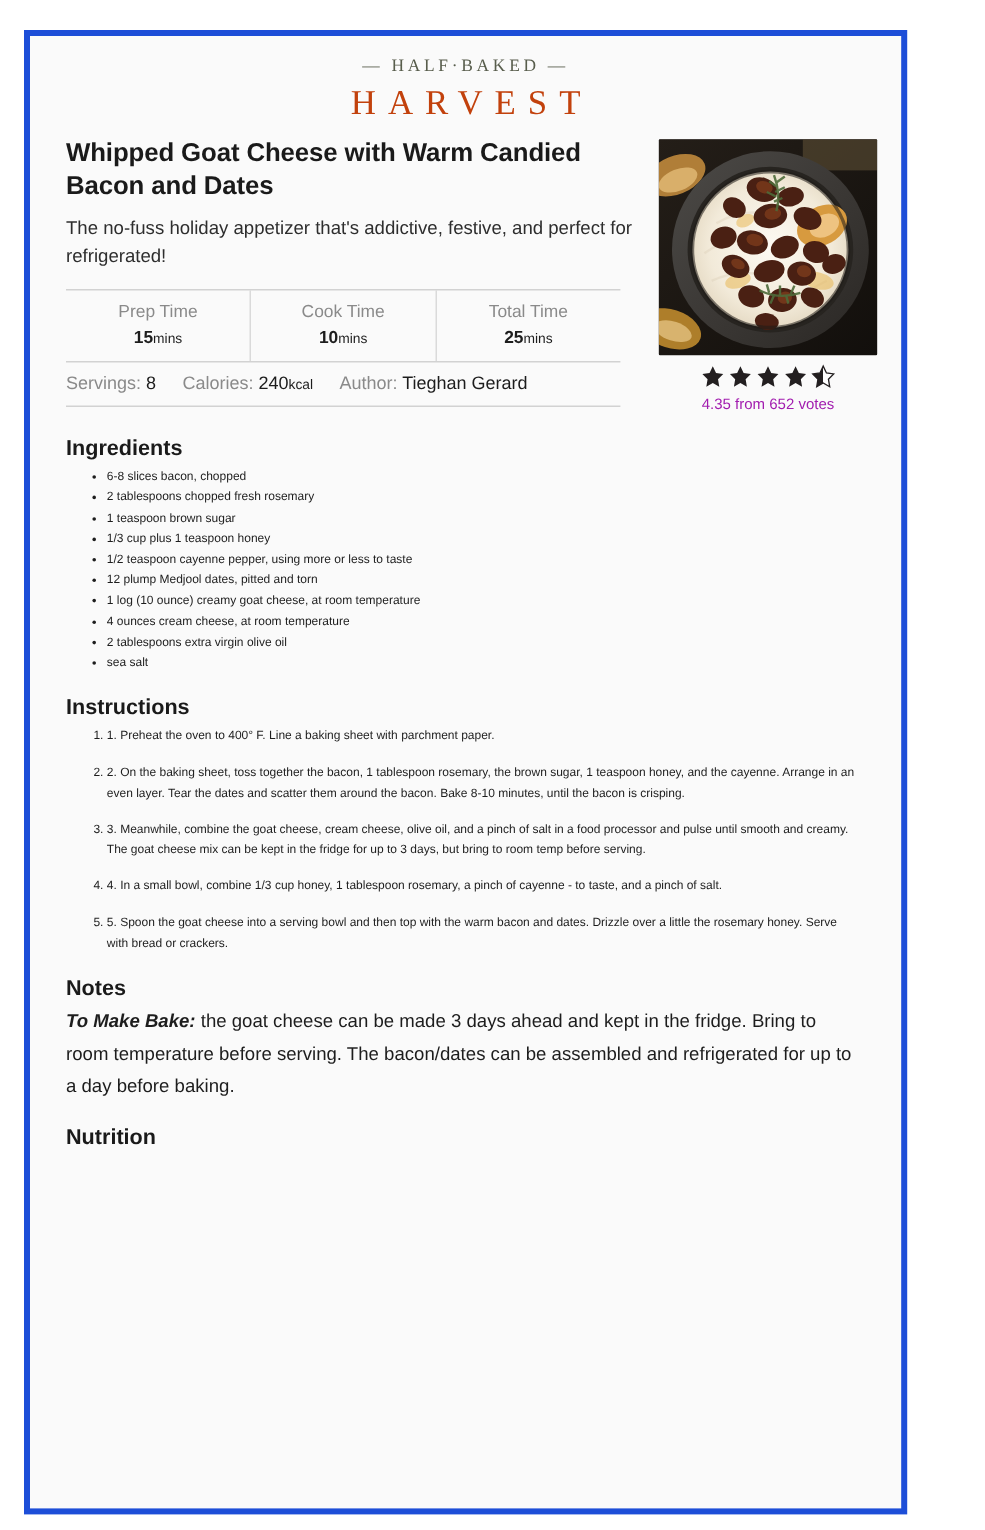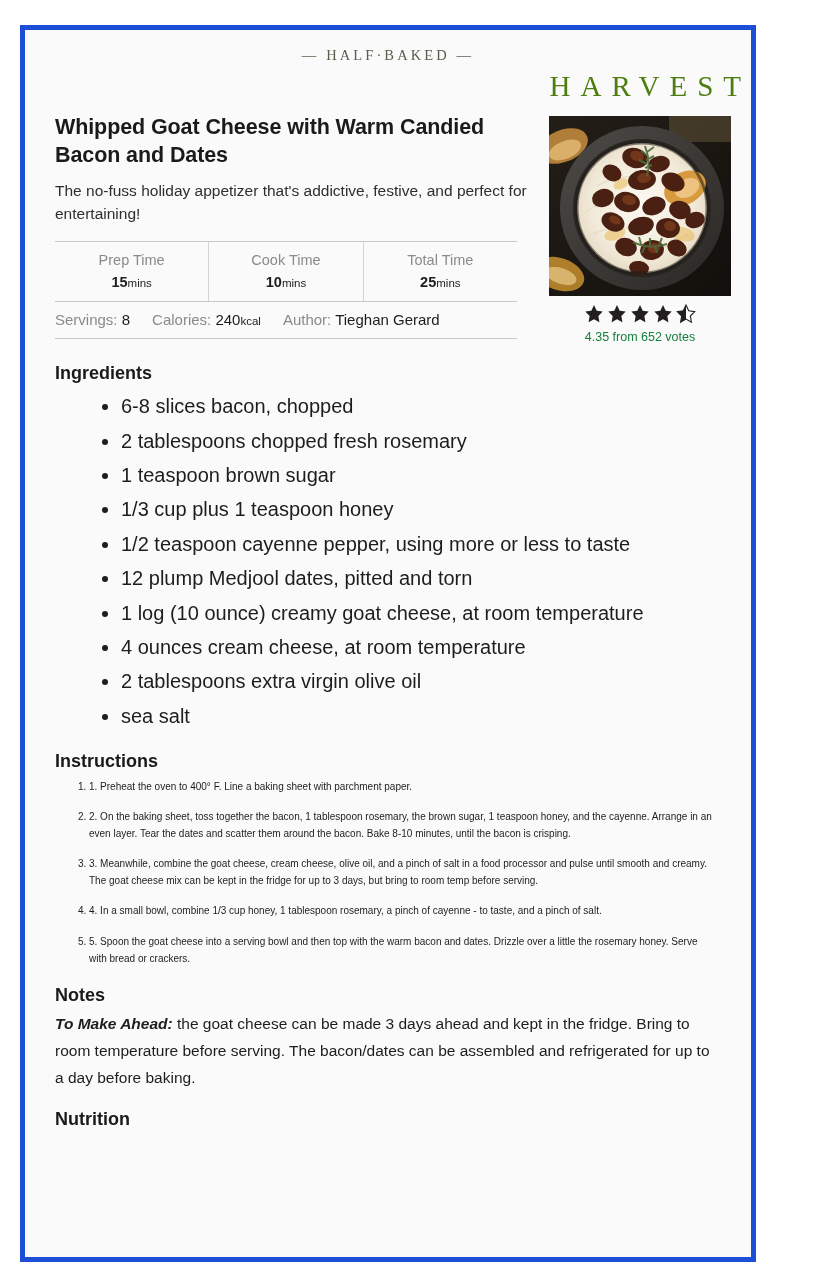--- a/index.html
+++ b/index.html
@@ -42,28 +42,27 @@
     font-family: "Liberation Serif", serif;
     color: #585d4c;
     font-size: 14.5px;
     letter-spacing: 3.1px;
     font-weight: 400;
     white-space: nowrap;
     line-height: 1.1;
   }
   .brand-main {
     font-family: "Liberation Serif", serif;
-    color: #4d7c0f;
+    color: #c2410c;
     font-size: 29px;
     letter-spacing: 10px;
     font-weight: 400;
     margin-top: 7px;
     padding-left: 10px;
     line-height: 1.1;
-    text-align: right;
   }
 
   
   .card-body {
     padding: 0 20px 0 12px;
   }
   .top-section {
     display: flex;
     align-items: flex-start;
     gap: 18px;
@@ -159,44 +158,43 @@
     align-items: center;
     gap: 1px;
   }
   .star {
     width: 22px;
     height: 22px;
     display: inline-block;
   }
   .rating-text {
     font-size: 12.5px;
-    color: #15803d;
+    color: #a21caf;
     margin-top: 5px;
     line-height: 1.2;
   }
 
   
   .section { padding: 0 14px 0 18px; }
   .section-title {
     font-size: 18px;
     font-weight: bold;
     color: #1a1a1a;
     margin: 17px 0 4px 0;
     line-height: 1.3;
   }
   ul.ingredients {
     margin: 0;
     padding: 0 0 0 34px;
     list-style: disc;
   }
   ul.ingredients li {
-    font-size: 20px;
+    font-size: 10px;
     color: #1d1d1d;
     line-height: 1.72;
-    margin-left: 32px;
   }
   ol.instructions {
     margin: 0;
     padding: 0 0 0 34px;
     list-style: decimal;
   }
   ol.instructions li {
     font-size: 10px;
     color: #1d1d1d;
     line-height: 1.72;
@@ -230,21 +228,21 @@
     <div class="brand">
       <div class="brand-top">— HALF·BAKED —</div>
       <div class="brand-main">HARVEST</div>
     </div>
 
     <div class="card-body">
 
       <div class="top-section">
         <div class="top-left">
           <h1 class="recipe-title">Whipped Goat Cheese with Warm Candied Bacon and Dates</h1>
-          <p class="recipe-summary">The no-fuss holiday appetizer that's addictive, festive, and perfect for entertaining!</p>
+          <p class="recipe-summary">The no-fuss holiday appetizer that's addictive, festive, and perfect for refrigerated!</p>
 
           <div class="times">
             <div class="time-block">
               <span class="time-label">Prep Time</span>
               <span class="time-value">15</span><span class="time-unit">mins</span>
             </div>
             <div class="time-block">
               <span class="time-label">Cook Time</span>
               <span class="time-value">10</span><span class="time-unit">mins</span>
             </div>
@@ -398,21 +396,21 @@
           <li>1. Preheat the oven to 400° F. Line a baking sheet with parchment paper.</li>
           <li>2. On the baking sheet, toss together the bacon, 1 tablespoon rosemary, the brown sugar, 1 teaspoon honey, and the cayenne. Arrange in an even layer. Tear the dates and scatter them around the bacon. Bake 8-10 minutes, until the bacon is crisping.</li>
           <li>3. Meanwhile, combine the goat cheese, cream cheese, olive oil, and a pinch of salt in a food processor and pulse until smooth and creamy. The goat cheese mix can be kept in the fridge for up to 3 days, but bring to room temp before serving.</li>
           <li>4. In a small bowl, combine 1/3 cup honey, 1 tablespoon rosemary, a pinch of cayenne - to taste, and a pinch of salt.</li>
           <li>5. Spoon the goat cheese into a serving bowl and then top with the warm bacon and dates. Drizzle over a little the rosemary honey. Serve with bread or crackers.</li>
         </ol>
       </div>
 
       <div class="section">
         <h2 class="section-title">Notes</h2>
-        <p class="notes-text"><span class="notes-lead">To Make Ahead:</span><span> the goat cheese can be made 3 days ahead and kept in the fridge. Bring to room temperature before serving. The bacon/dates can be assembled and refrigerated for up to a day before baking.</span></p>
+        <p class="notes-text"><span class="notes-lead">To Make Bake:</span><span> the goat cheese can be made 3 days ahead and kept in the fridge. Bring to room temperature before serving. The bacon/dates can be assembled and refrigerated for up to a day before baking.</span></p>
       </div>
 
       <div class="section">
         <h2 class="section-title">Nutrition</h2>
       </div>
 
     </div>
   </div>
 </div>
 

